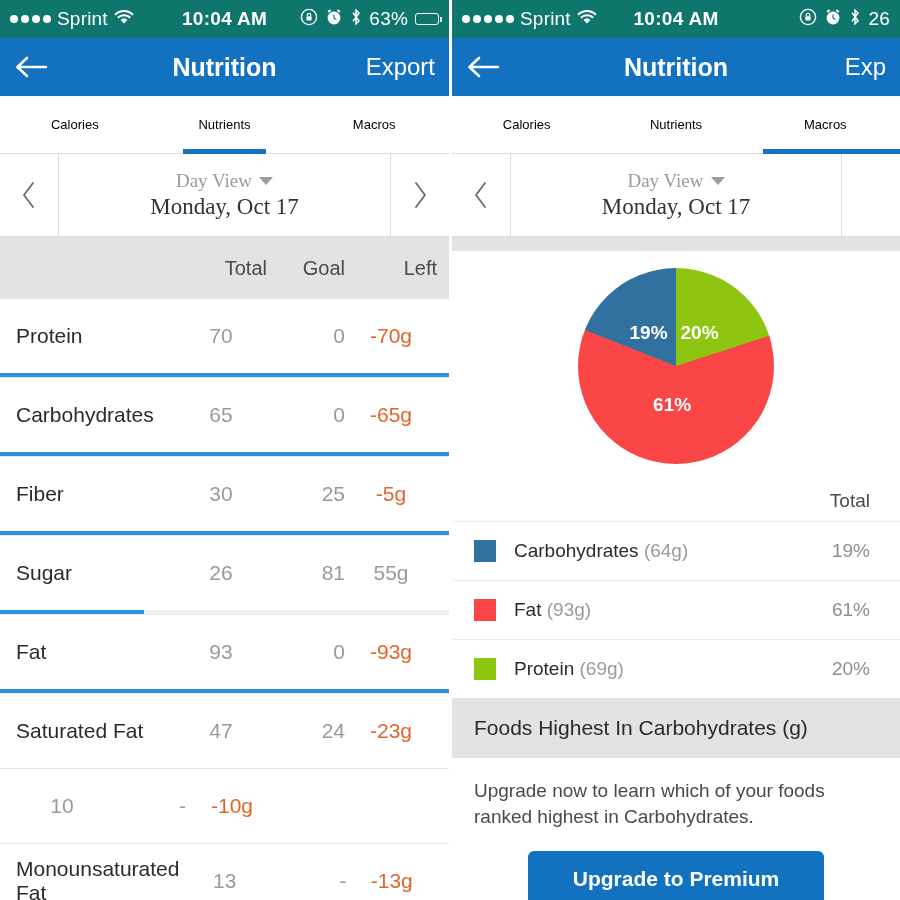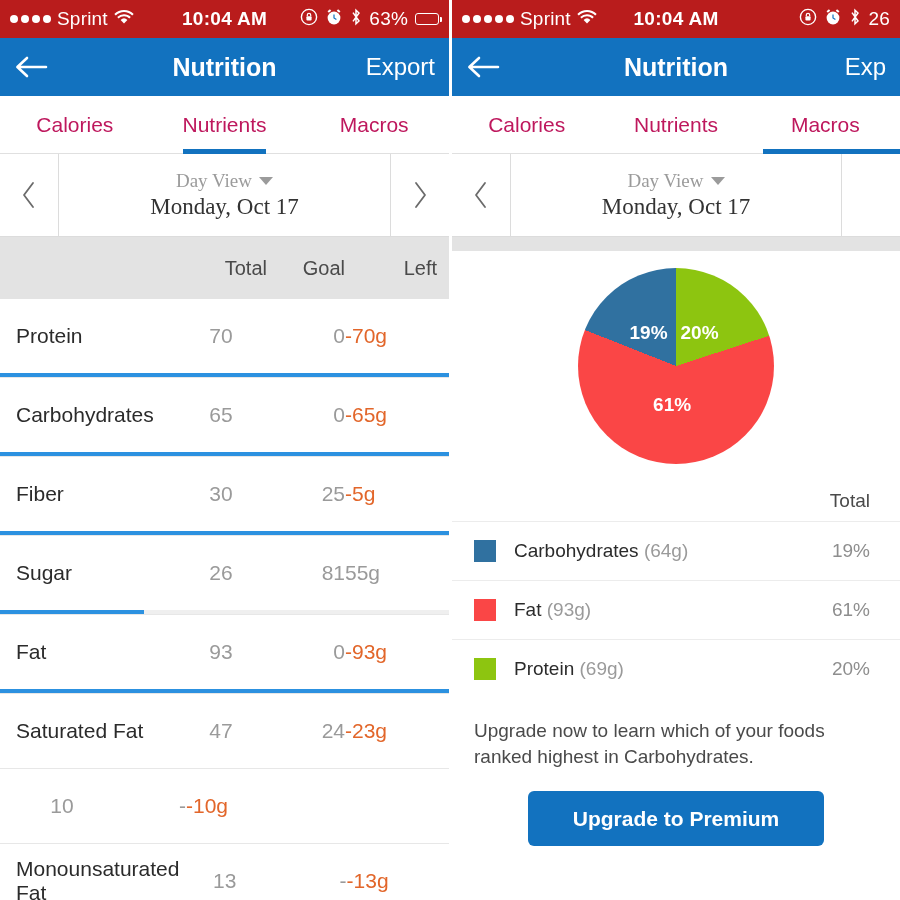--- a/index.html
+++ b/index.html
@@ -18,21 +18,21 @@
     overflow: hidden;
     flex: none;
   }
   .phone-left  { width: 449px; }
   .gutter      { width: 3px; background: #ffffff; flex: none; }
   .phone-right { width: 448px; }
 
   
   .statusbar {
     height: 38px;
-    background: #b91c1c;
+    background: #0f766e;
     color: #ffffff;
     display: flex;
     align-items: center;
     position: relative;
     padding: 18px 10px;
     font-size: 19px;
     letter-spacing: .2px;
   }
   .sb-left { display: flex; align-items: center; gap: 6px; white-space: nowrap; }
   .dots { display: flex; gap: 3px; align-items: center; }
@@ -76,21 +76,21 @@
     margin-left: auto; font-size: 24px; z-index: 2; white-space: nowrap;
   }
 
   
   .tabs {
     height: 58px; background: #fff; display: flex;
     border-bottom: 1px solid #e0e0e0; position: relative;
   }
   .tab {
     flex: 1; display: flex; align-items: center; justify-content: center;
-    font-size: 21px; color: #be185d; position: relative;
+    font-size: 13px; color: #000000; position: relative;
   }
   .tab.active::after {
     content: ""; position: absolute; bottom: -1px; left: 22%; right: 22%;
     height: 5px; background: #1272BF;
   }
   .phone-right .tab.active::after { left: 8%; right: -10%; }
 
   
   .datenav {
     height: 83px; display: flex; align-items: stretch;
@@ -124,21 +124,21 @@
   .th-left  { width: 92px; }
 
   .nrow { position: relative; background: #fff; border-bottom: 1px solid #e7e7e7; }
   .nrow-inner {
     height: 74px; display: flex; align-items: center;
     padding: 0 12px 0 16px;
   }
   .n-name  { flex: 1; font-size: 21px; color: #2b2b2b; }
   .n-total { width: 92px; text-align: center; font-size: 21px; color: #9a9a9a; }
   .n-goal  { width: 78px; text-align: right; font-size: 21px; color: #9a9a9a; }
-  .n-left  { width: 92px; text-align: left; font-size: 21px; color: #9a9a9a; }
+  .n-left  { width: 92px; text-align: center; font-size: 21px; color: #9a9a9a; }
   .n-left.neg { color: #E2662A; }
   .pbar { height: 4px; width: 100%; background: #efefef; }
   .pbar > span { display: block; height: 100%; background: #2C91E0; }
 
   
   .chart-area {
     background: #fff; height: 230px; position: relative;
     display: flex; align-items: center; justify-content: center;
   }
   .pie { width: 196px; height: 196px; border-radius: 50%; position: relative; }
@@ -452,20 +452,21 @@
           <span class="lname"><span>Fat</span> <span class="grams">(93g)</span></span>
           <span class="lpct">61%</span>
         </div>
         <div class="lrow">
           <span class="swatch" style="background:#8DC510"></span>
           <span class="lname"><span>Protein</span> <span class="grams">(69g)</span></span>
           <span class="lpct">20%</span>
         </div>
       </div>
 
+    <div class="section-head">Foods Highest In Carbohydrates (g)</div>
     <div class="upsell">
       <p>Upgrade now to learn which of your foods ranked highest in Carbohydrates.</p>
     </div>
     <div class="btn-wrap">
       <button class="btn-premium">Upgrade to Premium</button>
     </div>
 
   </div>
 </div>
 

